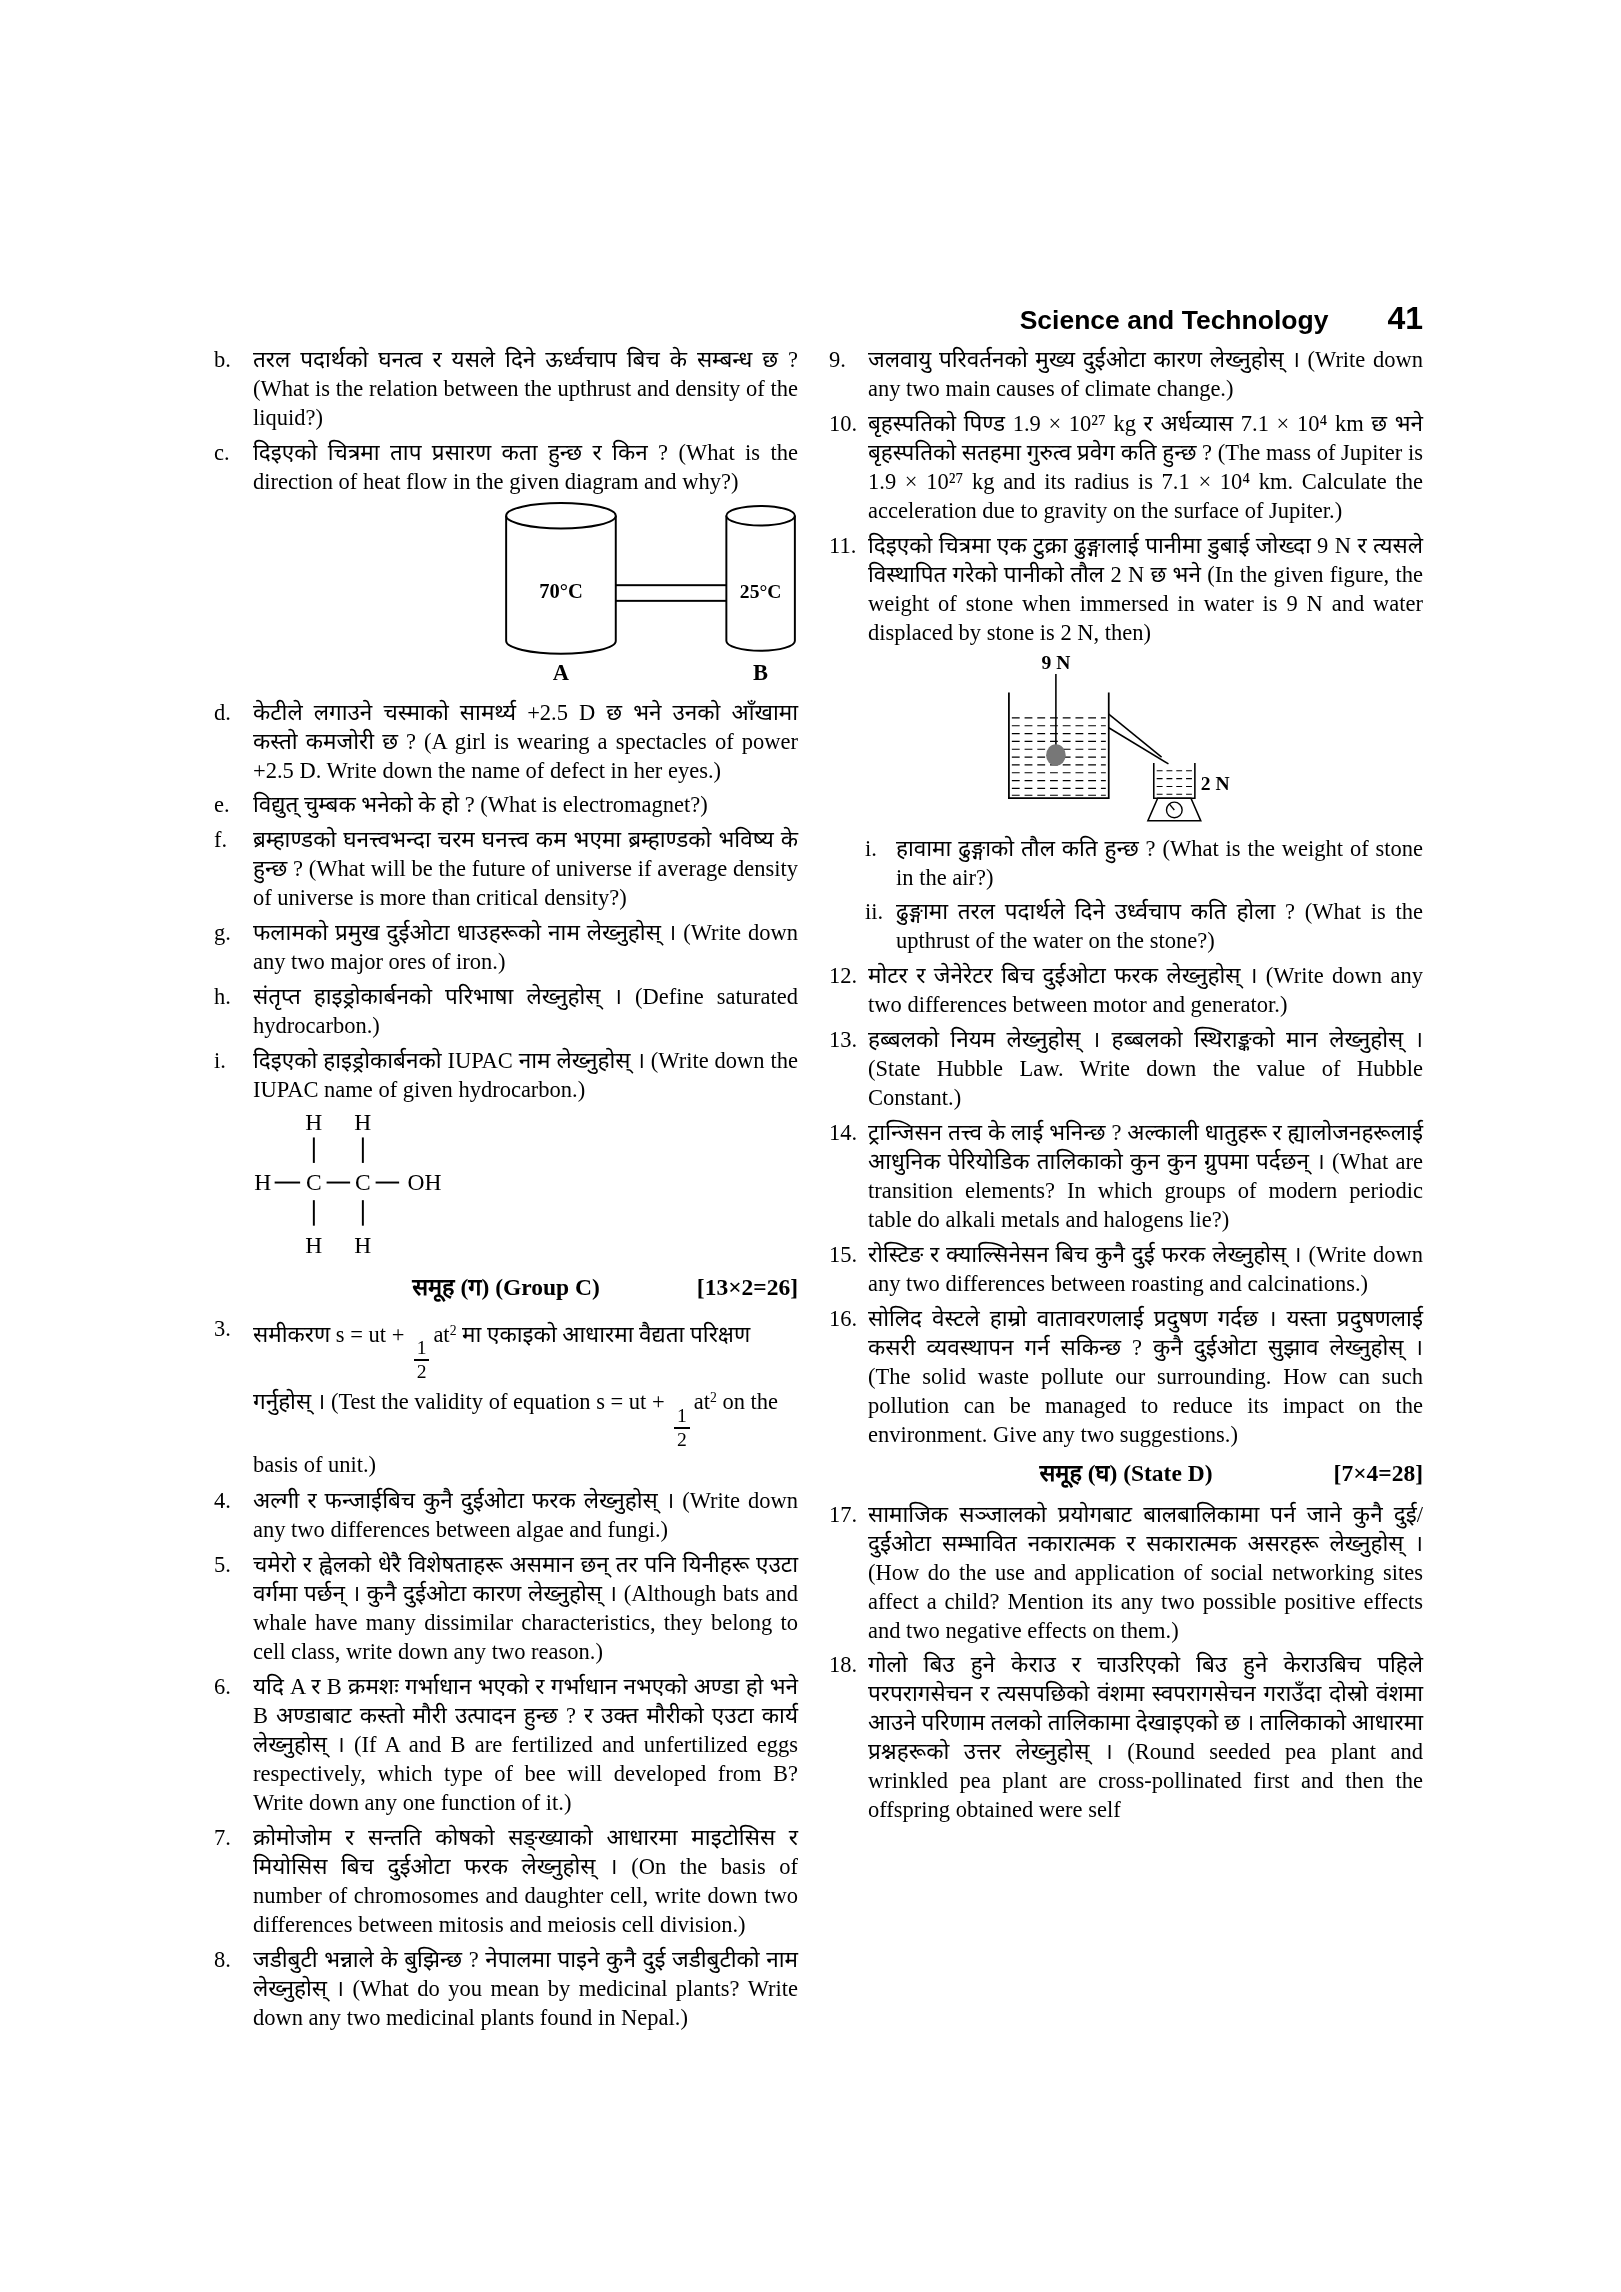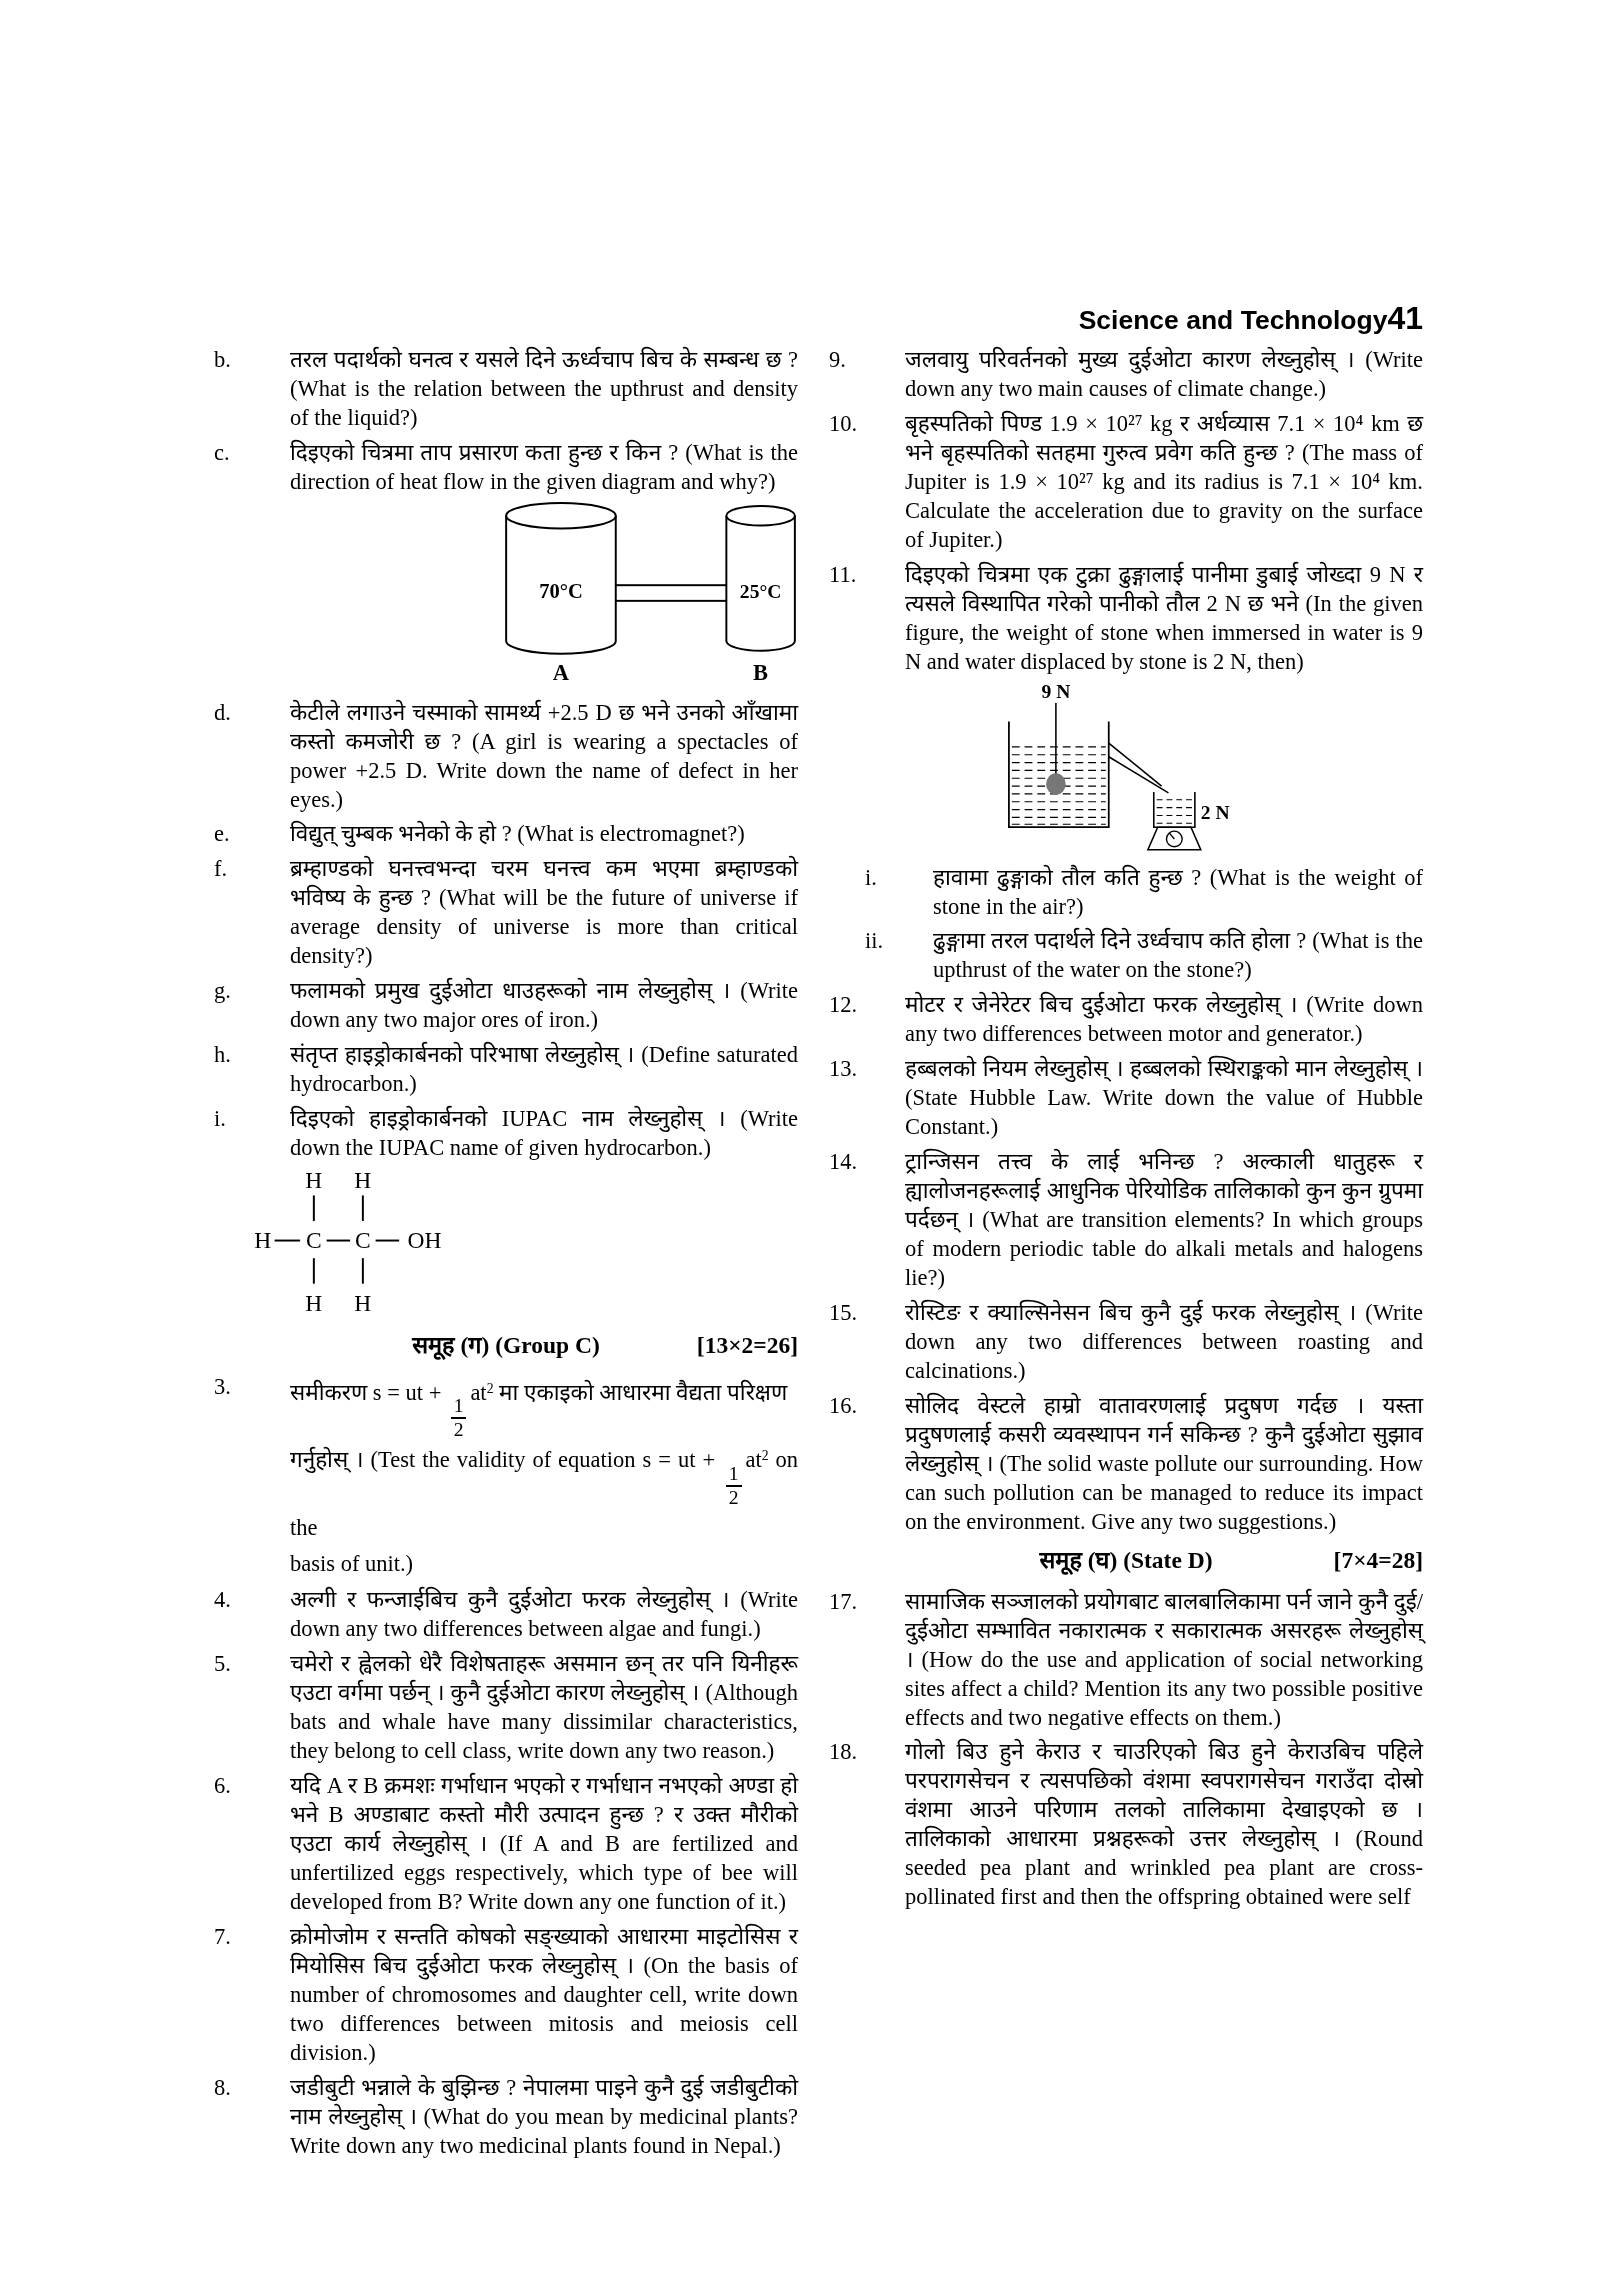--- a/index.html
+++ b/index.html
@@ -7,32 +7,32 @@
     position:relative;
     width:1621px;height:2293px;
     background:#ffffff;
     color:#000;
     font-family:"Liberation Serif","DejaVu Serif",serif;
     overflow:hidden;
   }
   .page-header{
     position:absolute;
     left:829px;top:300px;width:594px;
-    display:flex;justify-content:flex-end;align-items:baseline;
+    display:flex;justify-content:flex-end;align-items:baseline;gap:59px;
     font-family:"Liberation Sans","DejaVu Sans",sans-serif;
     font-weight:bold;
   }
   .page-header .ht{font-size:26.5px;}
   .page-header .hn{font-size:32px;}
   .col{position:absolute;top:345px;}
   .col-left{left:214px;width:584px;}
   .col-right{left:829px;width:594px;}
   .item{display:flex;margin-bottom:5.9px;font-size:22.5px;line-height:29px;}
   .item .num{flex:0 0 39px;}
-  .item .body{flex:1;text-align:justify;margin-left:37px;}
+  .item .body{flex:1;text-align:justify;}
   .subwrap{margin-left:36px;}
   .subwrap .item .num{flex:0 0 31px;}
   .group-row{position:relative;font-weight:bold;font-size:23.5px;line-height:29px;
     text-align:center;margin:9.8px 0 11.8px 0;}
   .group-row .marks{position:absolute;right:0;top:0;}
   .figure-block{position:relative;}
   .fig-heat{margin:3.9px 0 7.8px 146px;text-align:right;}
   .fig-up{margin:2px 0 5.9px 176px;}
   .fig-structure{margin:3.9px 0 5.9px 39px;}
   svg text{font-family:"Liberation Serif","DejaVu Serif",serif;}

